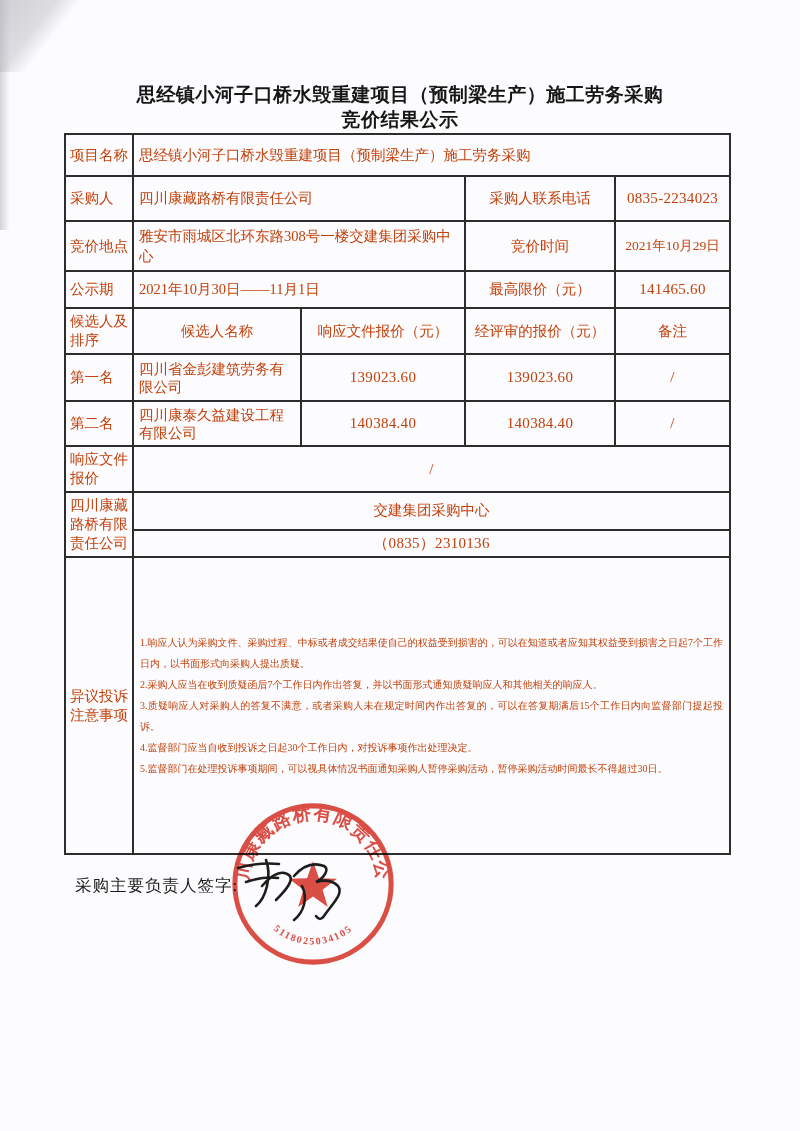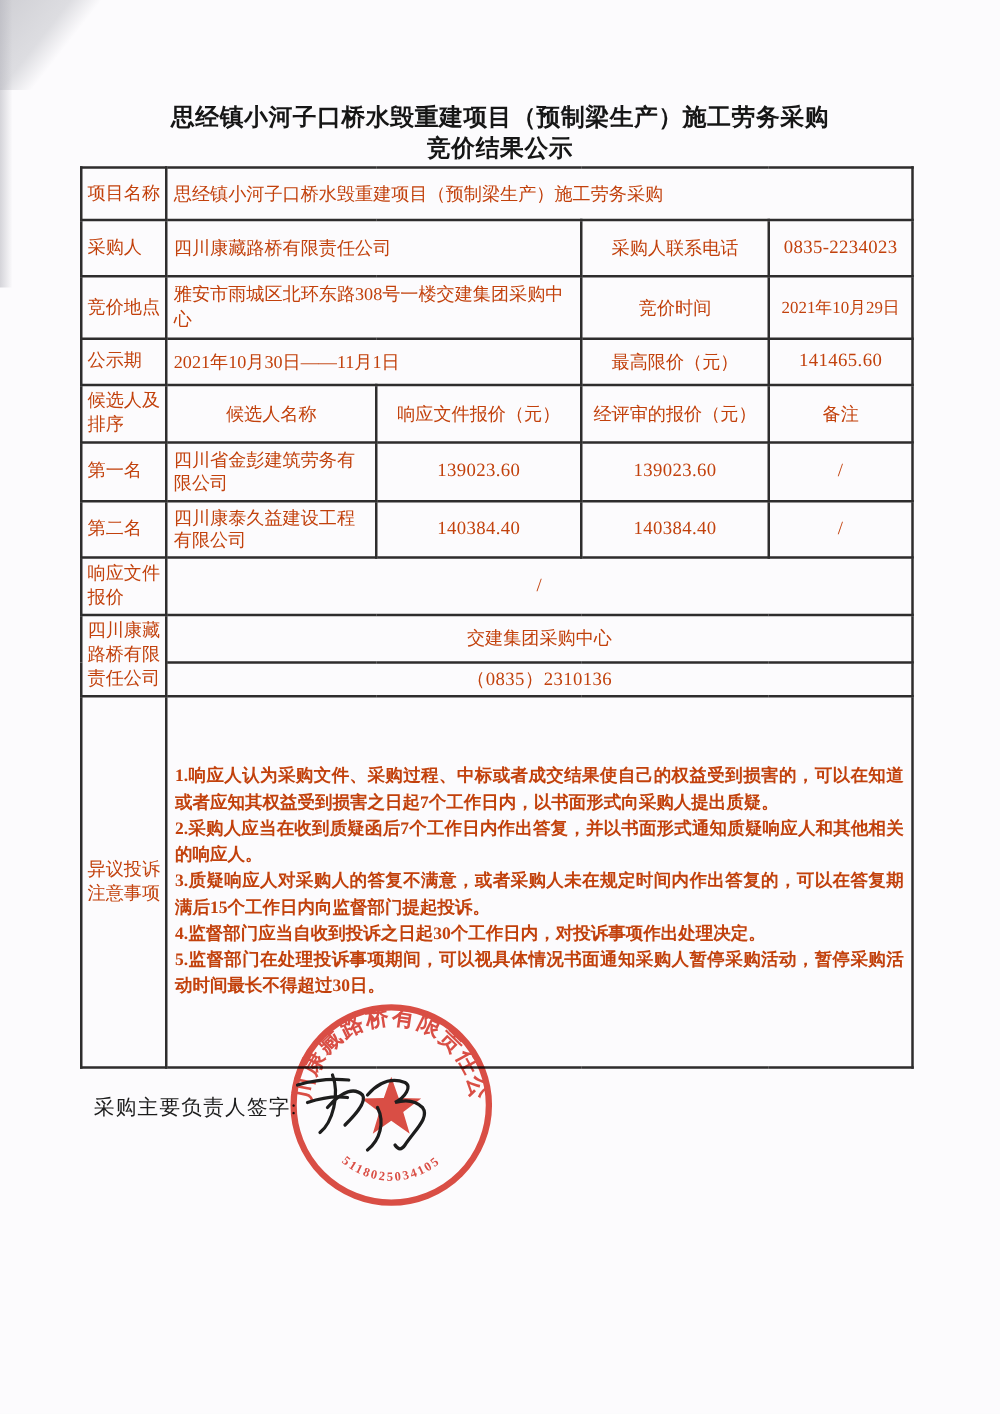--- a/index.html
+++ b/index.html
@@ -41,21 +41,21 @@
     word-break:break-all;
   }
   td.lab{width:68px;text-align:left;padding:3px 2px 3px 4px;line-height:19px;}
   td.ctr{text-align:center;margin-left:21px;}
   td.lft{text-align:left;}
   td.num{text-align:center;font-size:15px;letter-spacing:.3px;}
   td.name{padding:3px 12px 3px 5px;line-height:18px;}
   td.obj{
     padding:4px 6px 4px 6px;vertical-align:middle;
   }
-  .obj-inner{font-size:14px;line-height:21px;text-align:justify;font-weight:bold;}
+  .obj-inner{font-size:10px;line-height:21px;text-align:justify;}
   .obj-inner p{margin:0;}
   .sign{
     position:absolute;left:75px;top:875px;
     font-size:16.5px;letter-spacing:1px;color:#1c1c1c;
   }
   .seal{
     position:absolute;left:229px;top:800px;width:168px;height:168px;
     opacity:.9;mix-blend-mode:multiply;
   }
   .signature{

